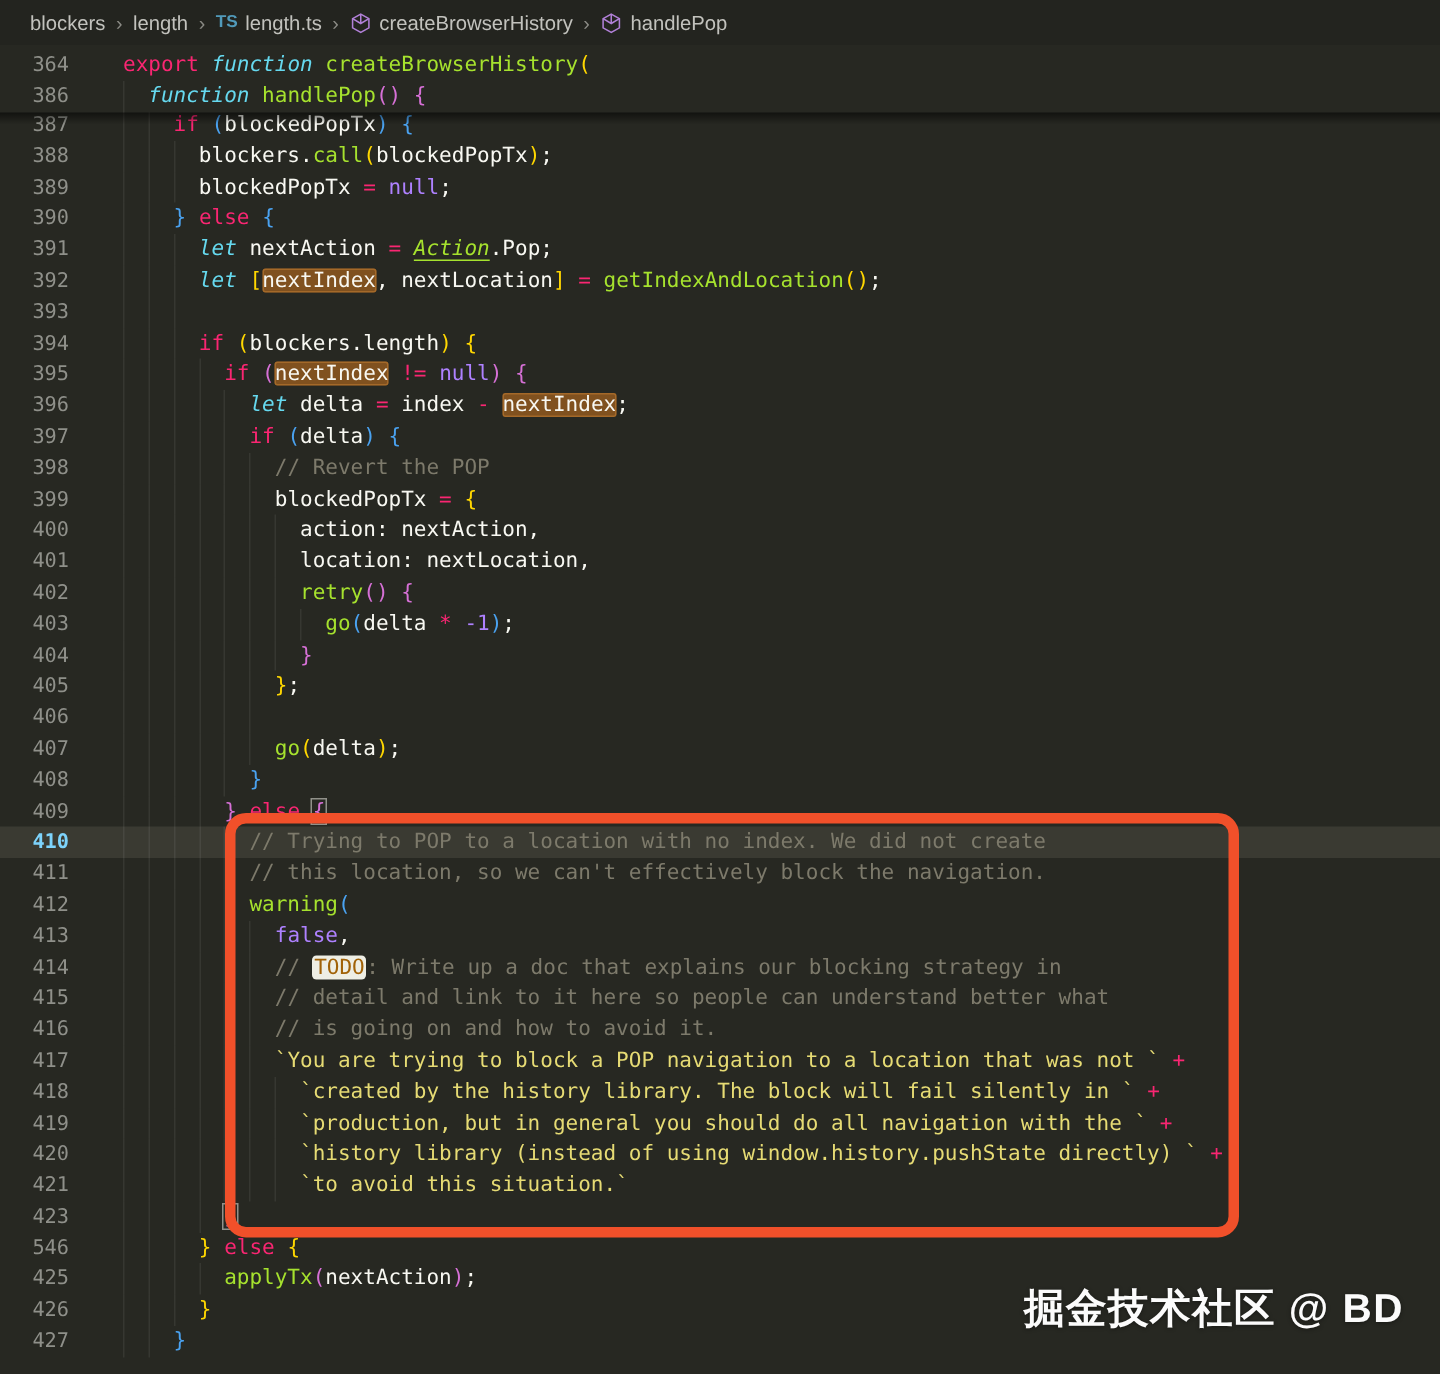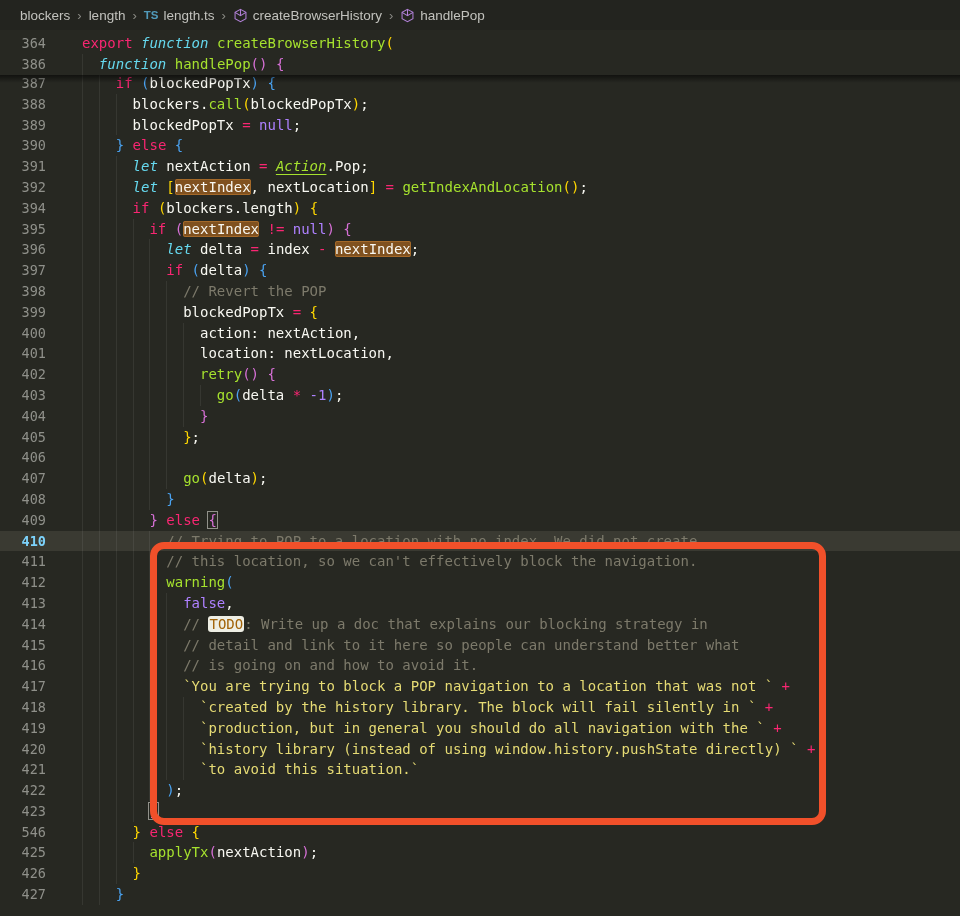--- a/index.html
+++ b/index.html
@@ -119,20 +119,21 @@
     </div>
 
   <div class="editor">
     <div class="code-lines">
         <div class="line"><i class="guide" style="left: 82px;"></i><i class="guide" style="left: 98.86px;"></i><span class="ln">387</span><span class="code"><span class="tk-ws">    </span><span class="tk-kw">if</span><span class="tk-pl"> </span><span class="tk-b3">(</span><span class="tk-pl">blockedPopTx</span><span class="tk-b3">)</span><span class="tk-pl"> </span><span class="tk-b3">{</span></span></div>
         <div class="line"><i class="guide" style="left: 82px;"></i><i class="guide" style="left: 98.86px;"></i><i class="guide" style="left: 115.72px;"></i><span class="ln">388</span><span class="code"><span class="tk-ws">      </span><span class="tk-pl">blockers.</span><span class="tk-fn">call</span><span class="tk-b1">(</span><span class="tk-pl">blockedPopTx</span><span class="tk-b1">)</span><span class="tk-pl">;</span></span></div>
         <div class="line"><i class="guide" style="left: 82px;"></i><i class="guide" style="left: 98.86px;"></i><i class="guide" style="left: 115.72px;"></i><span class="ln">389</span><span class="code"><span class="tk-ws">      </span><span class="tk-pl">blockedPopTx </span><span class="tk-kw">=</span><span class="tk-pl"> </span><span class="tk-const">null</span><span class="tk-pl">;</span></span></div>
         <div class="line"><i class="guide" style="left: 82px;"></i><i class="guide" style="left: 98.86px;"></i><span class="ln">390</span><span class="code"><span class="tk-ws">    </span><span class="tk-b3">}</span><span class="tk-pl"> </span><span class="tk-kw">else</span><span class="tk-pl"> </span><span class="tk-b3">{</span></span></div>
         <div class="line"><i class="guide" style="left: 82px;"></i><i class="guide" style="left: 98.86px;"></i><i class="guide" style="left: 115.72px;"></i><span class="ln">391</span><span class="code"><span class="tk-ws">      </span><span class="tk-decl">let</span><span class="tk-pl"> nextAction </span><span class="tk-kw">=</span><span class="tk-pl"> </span><span class="tk-cls">Action</span><span class="tk-pl">.Pop;</span></span></div>
         <div class="line"><i class="guide" style="left: 82px;"></i><i class="guide" style="left: 98.86px;"></i><i class="guide" style="left: 115.72px;"></i><span class="ln">392</span><span class="code"><span class="tk-ws">      </span><span class="tk-decl">let</span><span class="tk-pl"> </span><span class="tk-b1">[</span><span class="tk-pl tk-hlw">nextIndex</span><span class="tk-pl">, nextLocation</span><span class="tk-b1">]</span><span class="tk-pl"> </span><span class="tk-kw">=</span><span class="tk-pl"> </span><span class="tk-fn">getIndexAndLocation</span><span class="tk-b1">()</span><span class="tk-pl">;</span></span></div>
+        <div class="line"><i class="guide" style="left: 82px;"></i><i class="guide" style="left: 98.86px;"></i><i class="guide" style="left: 115.72px;"></i><span class="ln">393</span><span class="code"></span></div>
         <div class="line"><i class="guide" style="left: 82px;"></i><i class="guide" style="left: 98.86px;"></i><i class="guide" style="left: 115.72px;"></i><span class="ln">394</span><span class="code"><span class="tk-ws">      </span><span class="tk-kw">if</span><span class="tk-pl"> </span><span class="tk-b1">(</span><span class="tk-pl">blockers.length</span><span class="tk-b1">)</span><span class="tk-pl"> </span><span class="tk-b1">{</span></span></div>
         <div class="line"><i class="guide" style="left: 82px;"></i><i class="guide" style="left: 98.86px;"></i><i class="guide" style="left: 115.72px;"></i><i class="guide" style="left: 132.58px;"></i><span class="ln">395</span><span class="code"><span class="tk-ws">        </span><span class="tk-kw">if</span><span class="tk-pl"> </span><span class="tk-b2">(</span><span class="tk-pl tk-hlw">nextIndex</span><span class="tk-pl"> </span><span class="tk-kw">!=</span><span class="tk-pl"> </span><span class="tk-const">null</span><span class="tk-b2">)</span><span class="tk-pl"> </span><span class="tk-b2">{</span></span></div>
         <div class="line"><i class="guide" style="left: 82px;"></i><i class="guide" style="left: 98.86px;"></i><i class="guide" style="left: 115.72px;"></i><i class="guide" style="left: 132.58px;"></i><i class="guide" style="left: 149.44px;"></i><span class="ln">396</span><span class="code"><span class="tk-ws">          </span><span class="tk-decl">let</span><span class="tk-pl"> delta </span><span class="tk-kw">=</span><span class="tk-pl"> index </span><span class="tk-kw">-</span><span class="tk-pl"> </span><span class="tk-pl tk-hlw">nextIndex</span><span class="tk-pl">;</span></span></div>
         <div class="line"><i class="guide" style="left: 82px;"></i><i class="guide" style="left: 98.86px;"></i><i class="guide" style="left: 115.72px;"></i><i class="guide" style="left: 132.58px;"></i><i class="guide" style="left: 149.44px;"></i><span class="ln">397</span><span class="code"><span class="tk-ws">          </span><span class="tk-kw">if</span><span class="tk-pl"> </span><span class="tk-b3">(</span><span class="tk-pl">delta</span><span class="tk-b3">)</span><span class="tk-pl"> </span><span class="tk-b3">{</span></span></div>
         <div class="line"><i class="guide" style="left: 82px;"></i><i class="guide" style="left: 98.86px;"></i><i class="guide" style="left: 115.72px;"></i><i class="guide" style="left: 132.58px;"></i><i class="guide" style="left: 149.44px;"></i><i class="guide" style="left: 166.3px;"></i><span class="ln">398</span><span class="code"><span class="tk-ws">            </span><span class="tk-com">// Revert the POP</span></span></div>
         <div class="line"><i class="guide" style="left: 82px;"></i><i class="guide" style="left: 98.86px;"></i><i class="guide" style="left: 115.72px;"></i><i class="guide" style="left: 132.58px;"></i><i class="guide" style="left: 149.44px;"></i><i class="guide" style="left: 166.3px;"></i><span class="ln">399</span><span class="code"><span class="tk-ws">            </span><span class="tk-pl">blockedPopTx </span><span class="tk-kw">=</span><span class="tk-pl"> </span><span class="tk-b1">{</span></span></div>
         <div class="line"><i class="guide" style="left: 82px;"></i><i class="guide" style="left: 98.86px;"></i><i class="guide" style="left: 115.72px;"></i><i class="guide" style="left: 132.58px;"></i><i class="guide" style="left: 149.44px;"></i><i class="guide" style="left: 166.3px;"></i><i class="guide" style="left: 183.16px;"></i><span class="ln">400</span><span class="code"><span class="tk-ws">              </span><span class="tk-pl">action: nextAction,</span></span></div>
         <div class="line"><i class="guide" style="left: 82px;"></i><i class="guide" style="left: 98.86px;"></i><i class="guide" style="left: 115.72px;"></i><i class="guide" style="left: 132.58px;"></i><i class="guide" style="left: 149.44px;"></i><i class="guide" style="left: 166.3px;"></i><i class="guide" style="left: 183.16px;"></i><span class="ln">401</span><span class="code"><span class="tk-ws">              </span><span class="tk-pl">location: nextLocation,</span></span></div>
         <div class="line"><i class="guide" style="left: 82px;"></i><i class="guide" style="left: 98.86px;"></i><i class="guide" style="left: 115.72px;"></i><i class="guide" style="left: 132.58px;"></i><i class="guide" style="left: 149.44px;"></i><i class="guide" style="left: 166.3px;"></i><i class="guide" style="left: 183.16px;"></i><span class="ln">402</span><span class="code"><span class="tk-ws">              </span><span class="tk-fn">retry</span><span class="tk-b2">()</span><span class="tk-pl"> </span><span class="tk-b2">{</span></span></div>
         <div class="line"><i class="guide" style="left: 82px;"></i><i class="guide" style="left: 98.86px;"></i><i class="guide" style="left: 115.72px;"></i><i class="guide" style="left: 132.58px;"></i><i class="guide" style="left: 149.44px;"></i><i class="guide" style="left: 166.3px;"></i><i class="guide" style="left: 183.16px;"></i><i class="guide" style="left: 200.02px;"></i><span class="ln">403</span><span class="code"><span class="tk-ws">                </span><span class="tk-fn">go</span><span class="tk-b3">(</span><span class="tk-pl">delta </span><span class="tk-kw">*</span><span class="tk-pl"> </span><span class="tk-const">-1</span><span class="tk-b3">)</span><span class="tk-pl">;</span></span></div>
@@ -147,29 +148,29 @@
         <div class="line"><i class="guide" style="left: 82px;"></i><i class="guide" style="left: 98.86px;"></i><i class="guide" style="left: 115.72px;"></i><i class="guide" style="left: 132.58px;"></i><i class="guide" style="left: 149.44px;"></i><span class="ln">412</span><span class="code"><span class="tk-ws">          </span><span class="tk-fn">warning</span><span class="tk-b3">(</span></span></div>
         <div class="line"><i class="guide" style="left: 82px;"></i><i class="guide" style="left: 98.86px;"></i><i class="guide" style="left: 115.72px;"></i><i class="guide" style="left: 132.58px;"></i><i class="guide" style="left: 149.44px;"></i><i class="guide" style="left: 166.3px;"></i><span class="ln">413</span><span class="code"><span class="tk-ws">            </span><span class="tk-const">false</span><span class="tk-pl">,</span></span></div>
         <div class="line"><i class="guide" style="left: 82px;"></i><i class="guide" style="left: 98.86px;"></i><i class="guide" style="left: 115.72px;"></i><i class="guide" style="left: 132.58px;"></i><i class="guide" style="left: 149.44px;"></i><i class="guide" style="left: 166.3px;"></i><span class="ln">414</span><span class="code"><span class="tk-ws">            </span><span class="tk-com">// </span><span class="tk-todo">TODO</span><span class="tk-com">: Write up a doc that explains our blocking strategy in</span></span></div>
         <div class="line"><i class="guide" style="left: 82px;"></i><i class="guide" style="left: 98.86px;"></i><i class="guide" style="left: 115.72px;"></i><i class="guide" style="left: 132.58px;"></i><i class="guide" style="left: 149.44px;"></i><i class="guide" style="left: 166.3px;"></i><span class="ln">415</span><span class="code"><span class="tk-ws">            </span><span class="tk-com">// detail and link to it here so people can understand better what</span></span></div>
         <div class="line"><i class="guide" style="left: 82px;"></i><i class="guide" style="left: 98.86px;"></i><i class="guide" style="left: 115.72px;"></i><i class="guide" style="left: 132.58px;"></i><i class="guide" style="left: 149.44px;"></i><i class="guide" style="left: 166.3px;"></i><span class="ln">416</span><span class="code"><span class="tk-ws">            </span><span class="tk-com">// is going on and how to avoid it.</span></span></div>
         <div class="line"><i class="guide" style="left: 82px;"></i><i class="guide" style="left: 98.86px;"></i><i class="guide" style="left: 115.72px;"></i><i class="guide" style="left: 132.58px;"></i><i class="guide" style="left: 149.44px;"></i><i class="guide" style="left: 166.3px;"></i><span class="ln">417</span><span class="code"><span class="tk-ws">            </span><span class="tk-str">`You are trying to block a POP navigation to a location that was not `</span><span class="tk-pl"> </span><span class="tk-kw">+</span></span></div>
         <div class="line"><i class="guide" style="left: 82px;"></i><i class="guide" style="left: 98.86px;"></i><i class="guide" style="left: 115.72px;"></i><i class="guide" style="left: 132.58px;"></i><i class="guide" style="left: 149.44px;"></i><i class="guide" style="left: 166.3px;"></i><i class="guide" style="left: 183.16px;"></i><span class="ln">418</span><span class="code"><span class="tk-ws">              </span><span class="tk-str">`created by the history library. The block will fail silently in `</span><span class="tk-pl"> </span><span class="tk-kw">+</span></span></div>
         <div class="line"><i class="guide" style="left: 82px;"></i><i class="guide" style="left: 98.86px;"></i><i class="guide" style="left: 115.72px;"></i><i class="guide" style="left: 132.58px;"></i><i class="guide" style="left: 149.44px;"></i><i class="guide" style="left: 166.3px;"></i><i class="guide" style="left: 183.16px;"></i><span class="ln">419</span><span class="code"><span class="tk-ws">              </span><span class="tk-str">`production, but in general you should do all navigation with the `</span><span class="tk-pl"> </span><span class="tk-kw">+</span></span></div>
         <div class="line"><i class="guide" style="left: 82px;"></i><i class="guide" style="left: 98.86px;"></i><i class="guide" style="left: 115.72px;"></i><i class="guide" style="left: 132.58px;"></i><i class="guide" style="left: 149.44px;"></i><i class="guide" style="left: 166.3px;"></i><i class="guide" style="left: 183.16px;"></i><span class="ln">420</span><span class="code"><span class="tk-ws">              </span><span class="tk-str">`history library (instead of using window.history.pushState directly) `</span><span class="tk-pl"> </span><span class="tk-kw">+</span></span></div>
         <div class="line"><i class="guide" style="left: 82px;"></i><i class="guide" style="left: 98.86px;"></i><i class="guide" style="left: 115.72px;"></i><i class="guide" style="left: 132.58px;"></i><i class="guide" style="left: 149.44px;"></i><i class="guide" style="left: 166.3px;"></i><i class="guide" style="left: 183.16px;"></i><span class="ln">421</span><span class="code"><span class="tk-ws">              </span><span class="tk-str">`to avoid this situation.`</span></span></div>
-        <div class="line"><i class="guide" style="left: 82px;"></i><i class="guide" style="left: 98.86px;"></i><i class="guide" style="left: 115.72px;"></i><i class="guide" style="left: 132.58px;"></i><i class="guide" style="left: 149.44px;"></i><span class="ln">422</span><span class="code"><span class="tk-ws">          </span><span class="tk-b3">)</span><span class="tk-pl">;</span></span></div>
         <div class="line"><i class="guide" style="left: 82px;"></i><i class="guide" style="left: 98.86px;"></i><i class="guide" style="left: 115.72px;"></i><i class="guide" style="left: 132.58px;"></i><span class="ln">423</span><span class="code"><span class="tk-ws">        </span><span class="tk-b2 tk-bm">}</span></span></div>
         <div class="line"><i class="guide" style="left: 82px;"></i><i class="guide" style="left: 98.86px;"></i><i class="guide" style="left: 115.72px;"></i><span class="ln">546</span><span class="code"><span class="tk-ws">      </span><span class="tk-b1">}</span><span class="tk-pl"> </span><span class="tk-kw">else</span><span class="tk-pl"> </span><span class="tk-b1">{</span></span></div>
         <div class="line"><i class="guide" style="left: 82px;"></i><i class="guide" style="left: 98.86px;"></i><i class="guide" style="left: 115.72px;"></i><i class="guide" style="left: 132.58px;"></i><span class="ln">425</span><span class="code"><span class="tk-ws">        </span><span class="tk-fn">applyTx</span><span class="tk-b2">(</span><span class="tk-pl">nextAction</span><span class="tk-b2">)</span><span class="tk-pl">;</span></span></div>
         <div class="line"><i class="guide" style="left: 82px;"></i><i class="guide" style="left: 98.86px;"></i><i class="guide" style="left: 115.72px;"></i><span class="ln">426</span><span class="code"><span class="tk-ws">      </span><span class="tk-b1">}</span></span></div>
         <div class="line"><i class="guide" style="left: 82px;"></i><i class="guide" style="left: 98.86px;"></i><span class="ln">427</span><span class="code"><span class="tk-ws">    </span><span class="tk-b3">}</span></span></div>
       </div>
     <div class="sticky">
         <div class="line"><span class="ln">364</span><span class="code"><span class="tk-kw">export</span><span class="tk-pl"> </span><span class="tk-decl">function</span><span class="tk-pl"> </span><span class="tk-fn">createBrowserHistory</span><span class="tk-b1">(</span></span></div>
         <div class="line"><i class="guide" style="left: 82px;"></i><span class="ln">386</span><span class="code"><span class="tk-ws">  </span><span class="tk-decl">function</span><span class="tk-pl"> </span><span class="tk-fn">handlePop</span><span class="tk-b2">()</span><span class="tk-pl"> </span><span class="tk-b2">{</span></span></div>
       </div>
   </div>
 
   <div class="annotation-box"></div>
 
+  <div class="watermark">掘金技术社区 @ BD</div>
 
 </div>
 
 </body></html>

